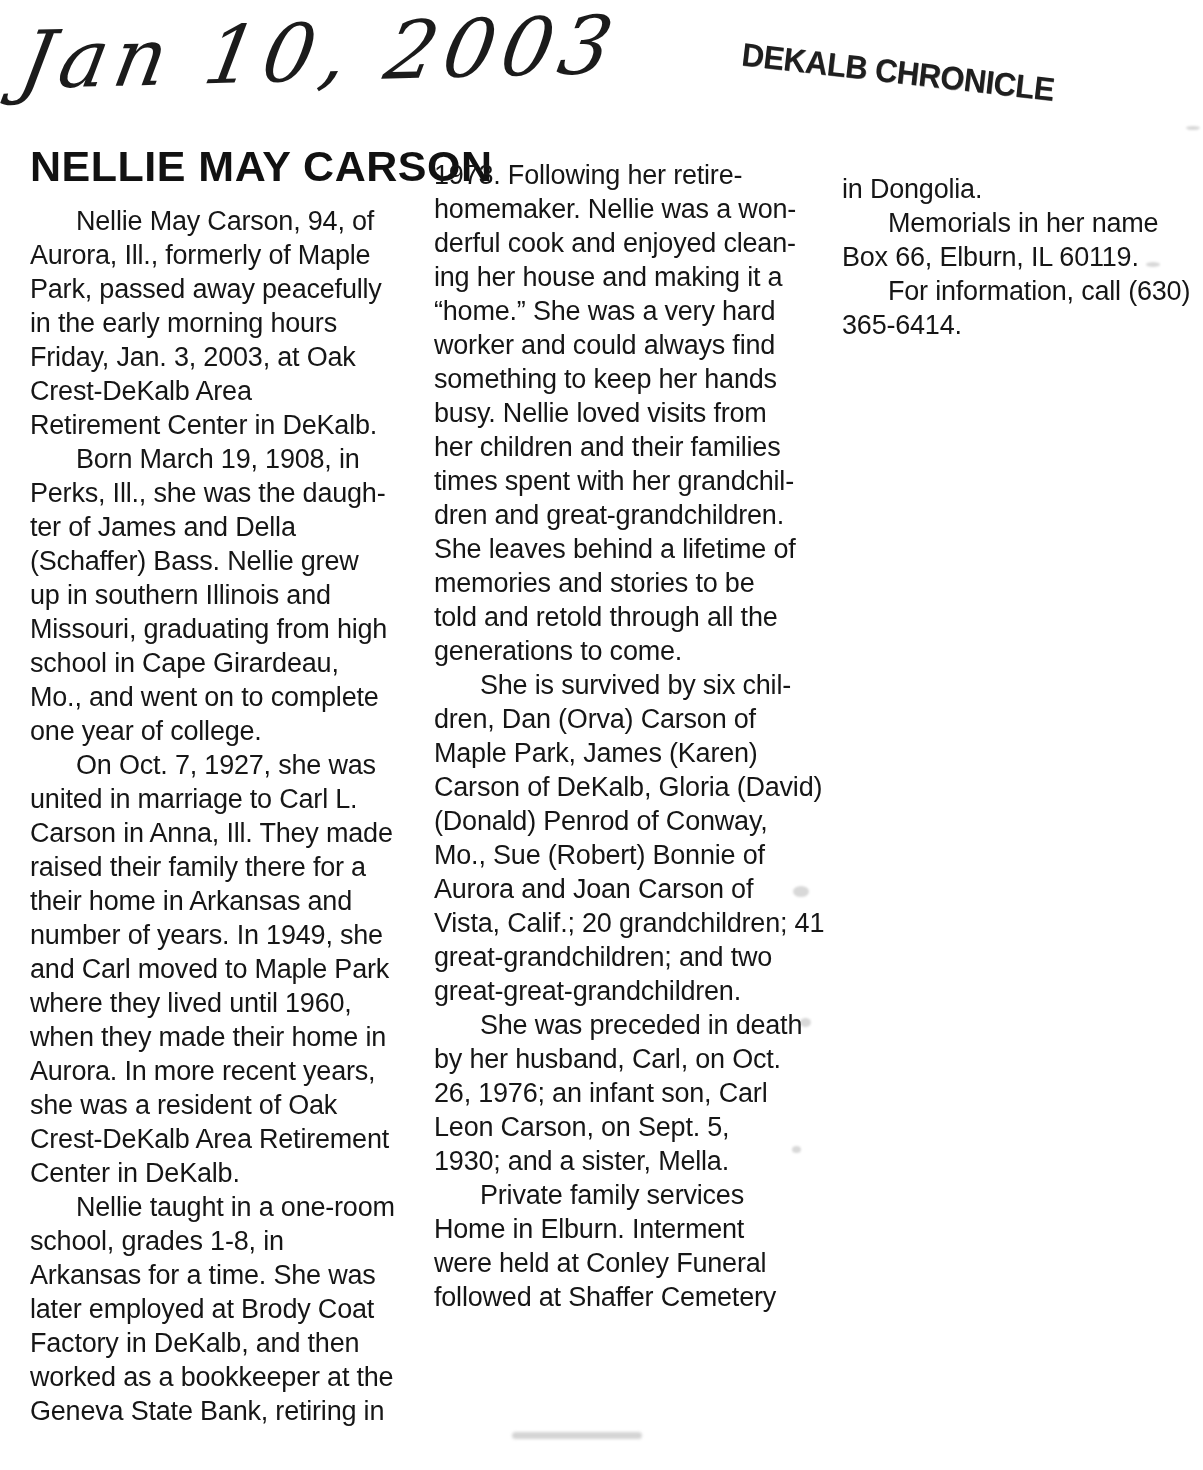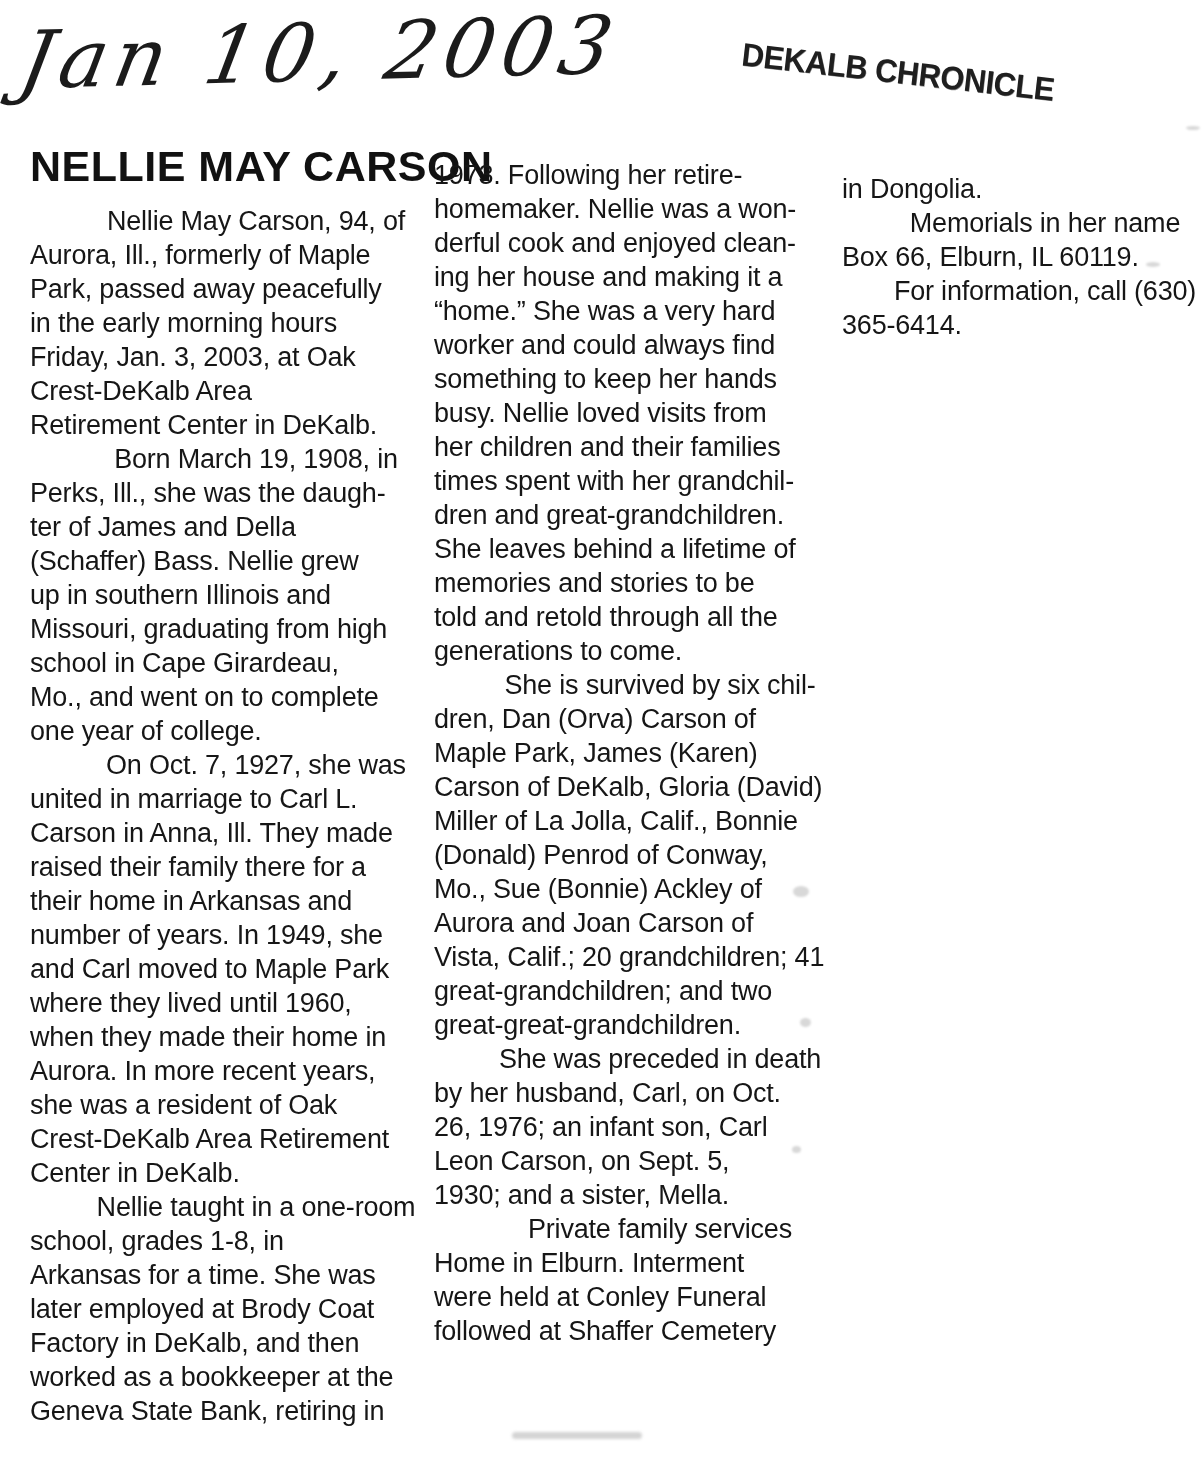--- a/index.html
+++ b/index.html
@@ -54,21 +54,21 @@
     white-space: nowrap;
     color: #111;
   }
   .line {
     font-size: 27px;
     line-height: 34px;
     letter-spacing: -0.2px;
     white-space: nowrap;
     color: #161616;
   }
-  .indent { padding-left: 46px; text-align: center; }
+  .indent { padding-left: 46px; }
   .speckle {
     position: absolute;
     background: rgba(40,40,40,0.18);
     border-radius: 50%;
     filter: blur(1.2px);
   }
   .sp1 { left: 1146px; top: 262px;  width: 14px; height: 5px; }
   .sp2 { left: 793px;  top: 886px;  width: 16px; height: 11px; }
   .sp3 { left: 800px;  top: 1018px; width: 11px; height: 9px; }
   .sp4 { left: 792px;  top: 1146px; width: 9px;  height: 7px; }
@@ -149,23 +149,22 @@
           <div class="line">times spent with her grandchil-</div>
           <div class="line">dren and great-grandchildren.</div>
           <div class="line">She leaves behind a lifetime of</div>
           <div class="line">memories and stories to be</div>
           <div class="line">told and retold through all the</div>
           <div class="line">generations to come.</div>
           <div class="line indent">She is survived by six chil-</div>
           <div class="line">dren, Dan (Orva) Carson of</div>
           <div class="line">Maple Park, James (Karen)</div>
           <div class="line">Carson of DeKalb, Gloria (David)</div>
-          <div class="line">Miller of La Jolla, Calif., Bonnie</div>
           <div class="line">(Donald) Penrod of Conway,</div>
-          <div class="line">Mo., Sue (Bonnie) Ackley of</div>
+          <div class="line">Mo., Sue (Robert) Bonnie of</div>
           <div class="line">Aurora and Joan Carson of</div>
           <div class="line">Vista, Calif.; 20 grandchildren; 41</div>
           <div class="line">great-grandchildren; and two</div>
           <div class="line">great-great-grandchildren.</div>
           <div class="line indent">She was preceded in death</div>
           <div class="line">by her husband, Carl, on Oct.</div>
           <div class="line">26, 1976; an infant son, Carl</div>
           <div class="line">Leon Carson, on Sept. 5,</div>
           <div class="line">1930; and a sister, Mella.</div>
           <div class="line indent">Private family services</div>

